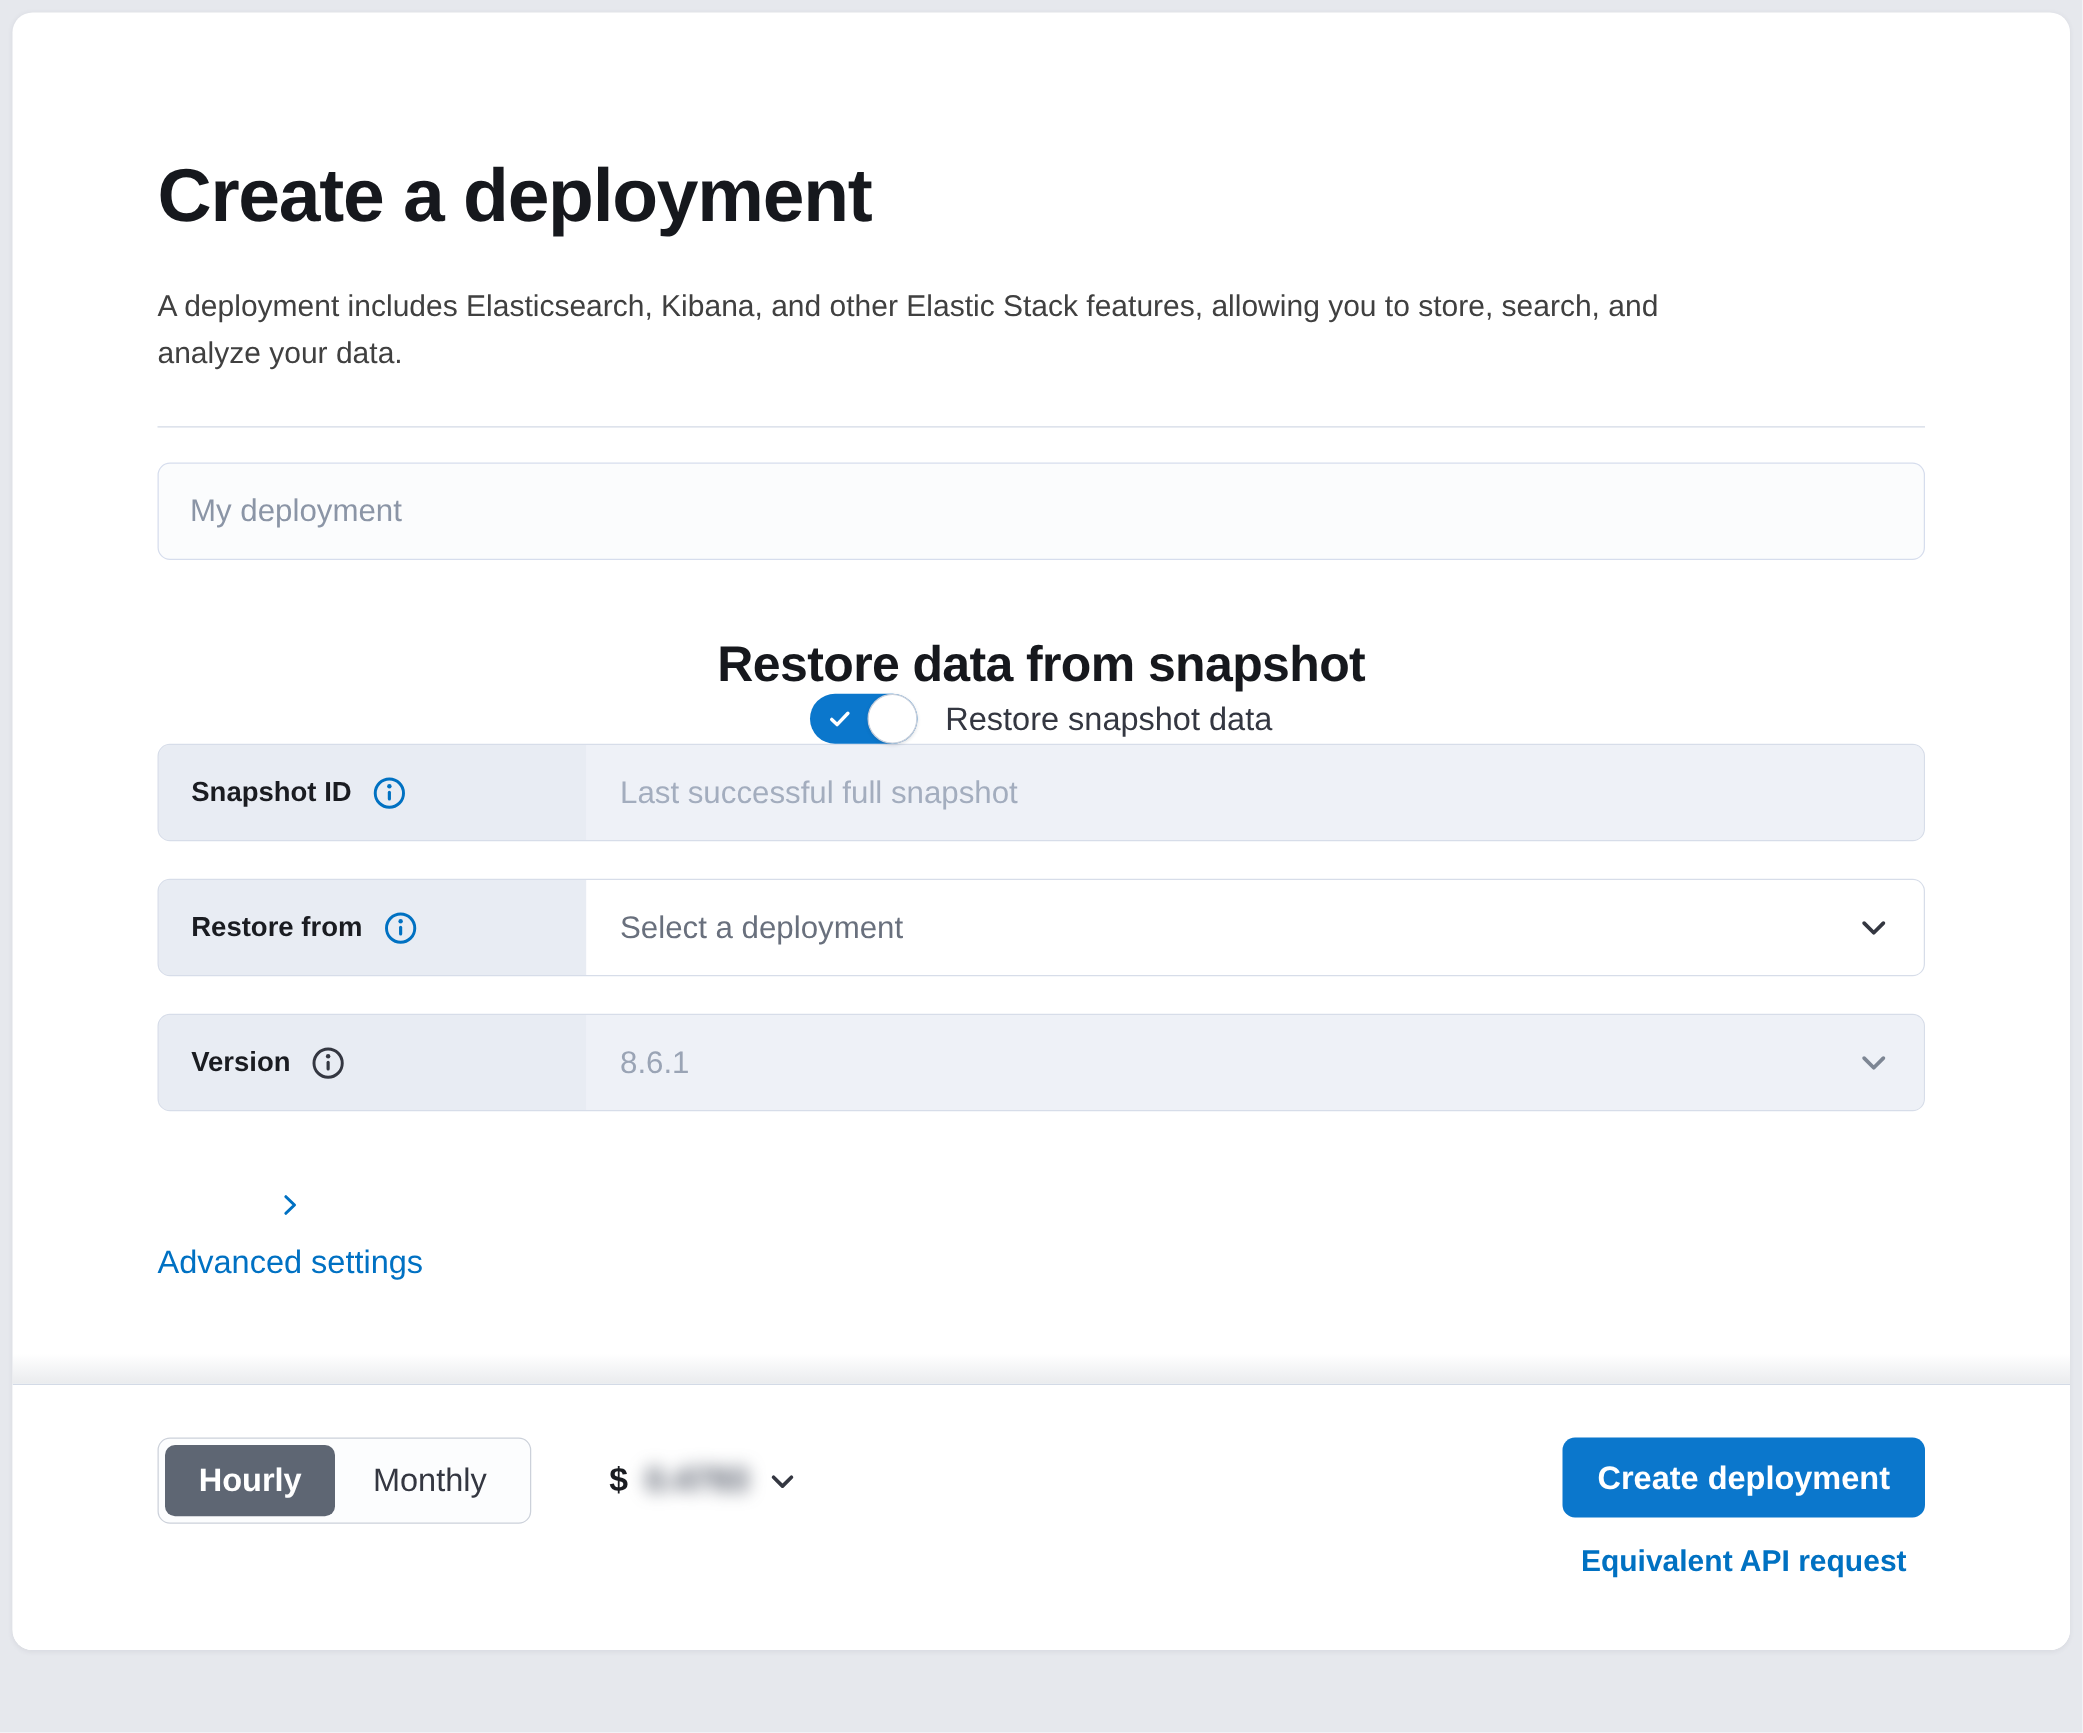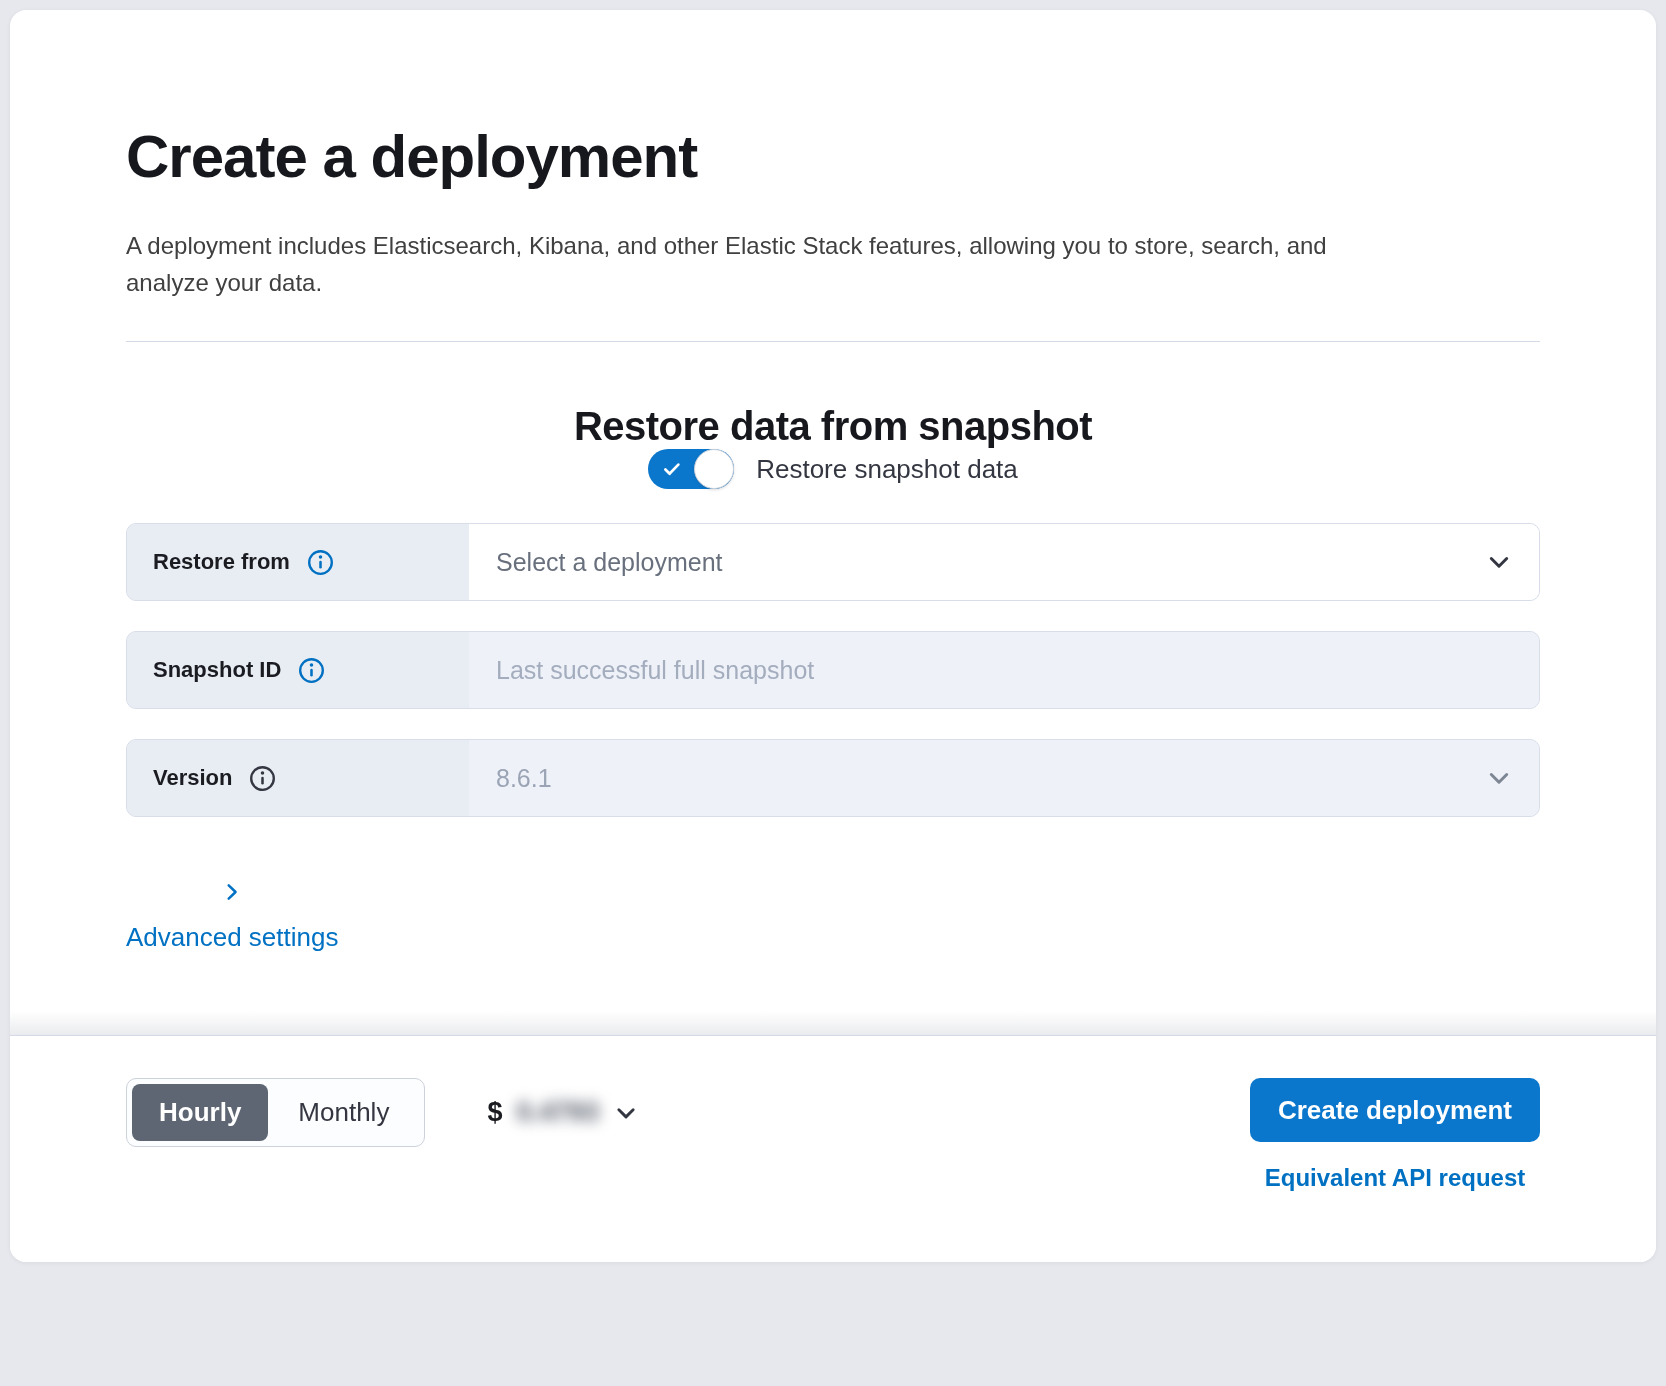--- a/index.html
+++ b/index.html
@@ -142,21 +142,21 @@
     flex-direction: column;
   }
 
   .footer-shadow {
     height: 24px;
     background: linear-gradient(to bottom, rgba(105,115,133,0), rgba(105,115,133,0.14));
   }
   .footer {
     border-top: 1px solid #d3dae6;
     background: #ffffff;
-    padding: 42px 116px 70px 116px;
+    padding: 42px 116px 56px 116px;
     display: flex;
     align-items: flex-start;
   }
   .footer-left { display: flex; align-items: center; }
   .seg-group {
     display: inline-flex;
     align-items: stretch;
     border: 1px solid #ccd1da;
     border-radius: 10px;
     background: #fcfdfe;
@@ -220,36 +220,53 @@
 </head>
 <body>
 
 <div class="card">
   <div class="content">
 
     <h1 class="page-title">Create a deployment</h1>
     <p class="page-subtitle">A deployment includes Elasticsearch, Kibana, and other Elastic Stack features, allowing you to store, search, and analyze your data.</p>
     <hr class="rule">
 
+    <input class="name-input" type="text" placeholder="My deployment" style="">
 
     <div class="snapshot-header">
       <h2 class="section-heading">Restore data from snapshot</h2>
       <div class="toggle-wrap">
         <div class="switch" role="switch" aria-checked="true">
           <span class="check-icon">
             <svg width="24" height="22" viewBox="0 0 16 16">
               <path d="M3.2 8.4 L6.3 11.4 L12.6 4.8" fill="none" stroke="#ffffff" stroke-width="2" stroke-linecap="round" stroke-linejoin="round"></path>
             </svg>
           </span>
           <span class="knob"></span>
         </div>
         <span class="toggle-label">Restore snapshot data</span>
       </div>
     </div>
 
+    <div class="form-row">
+      <div class="row-label">
+        <span>Snapshot ID</span>
+        <span class="icon-blue">
+          <svg width="27" height="27" viewBox="0 0 16 16">
+            <circle cx="8" cy="8" r="6.7" fill="none" stroke="currentColor" stroke-width="1.4"></circle>
+            <rect x="7.25" y="6.9" width="1.5" height="4.6" rx="0.75" fill="currentColor"></rect>
+            <circle cx="8" cy="4.7" r="1.05" fill="currentColor"></circle>
+          </svg>
+        </span>
+      </div>
+      <div class="row-value disabled">
+        <input type="text" disabled="" placeholder="Last successful full snapshot" style="">
+      </div>
+    </div>
+
     <div class="form-row first">
       <div class="row-label">
         <span>Restore from</span>
         <span class="icon-blue">
           <svg width="27" height="27" viewBox="0 0 16 16">
             <circle cx="8" cy="8" r="6.7" fill="none" stroke="currentColor" stroke-width="1.4"></circle>
             <rect x="7.25" y="6.9" width="1.5" height="4.6" rx="0.75" fill="currentColor"></rect>
             <circle cx="8" cy="4.7" r="1.05" fill="currentColor"></circle>
           </svg>
         </span>
@@ -259,36 +276,20 @@
         <span class="chev-dark">
           <svg width="28" height="28" viewBox="0 0 16 16">
             <path d="M3.6 6 L8 10.4 L12.4 6" fill="none" stroke="currentColor" stroke-width="1.7" stroke-linecap="round" stroke-linejoin="round"></path>
           </svg>
         </span>
       </div>
     </div>
 
     <div class="form-row">
       <div class="row-label">
-        <span>Snapshot ID</span>
-        <span class="icon-blue">
-          <svg width="27" height="27" viewBox="0 0 16 16">
-            <circle cx="8" cy="8" r="6.7" fill="none" stroke="currentColor" stroke-width="1.4"></circle>
-            <rect x="7.25" y="6.9" width="1.5" height="4.6" rx="0.75" fill="currentColor"></rect>
-            <circle cx="8" cy="4.7" r="1.05" fill="currentColor"></circle>
-          </svg>
-        </span>
-      </div>
-      <div class="row-value disabled">
-        <input type="text" disabled="" placeholder="Last successful full snapshot" style="">
-      </div>
-    </div>
-
-    <div class="form-row">
-      <div class="row-label">
         <span>Version</span>
         <span class="icon-dark">
           <svg width="27" height="27" viewBox="0 0 16 16">
             <circle cx="8" cy="8" r="6.7" fill="none" stroke="currentColor" stroke-width="1.4"></circle>
             <rect x="7.25" y="6.9" width="1.5" height="4.6" rx="0.75" fill="currentColor"></rect>
             <circle cx="8" cy="4.7" r="1.05" fill="currentColor"></circle>
           </svg>
         </span>
       </div>
       <div class="row-value disabled">

